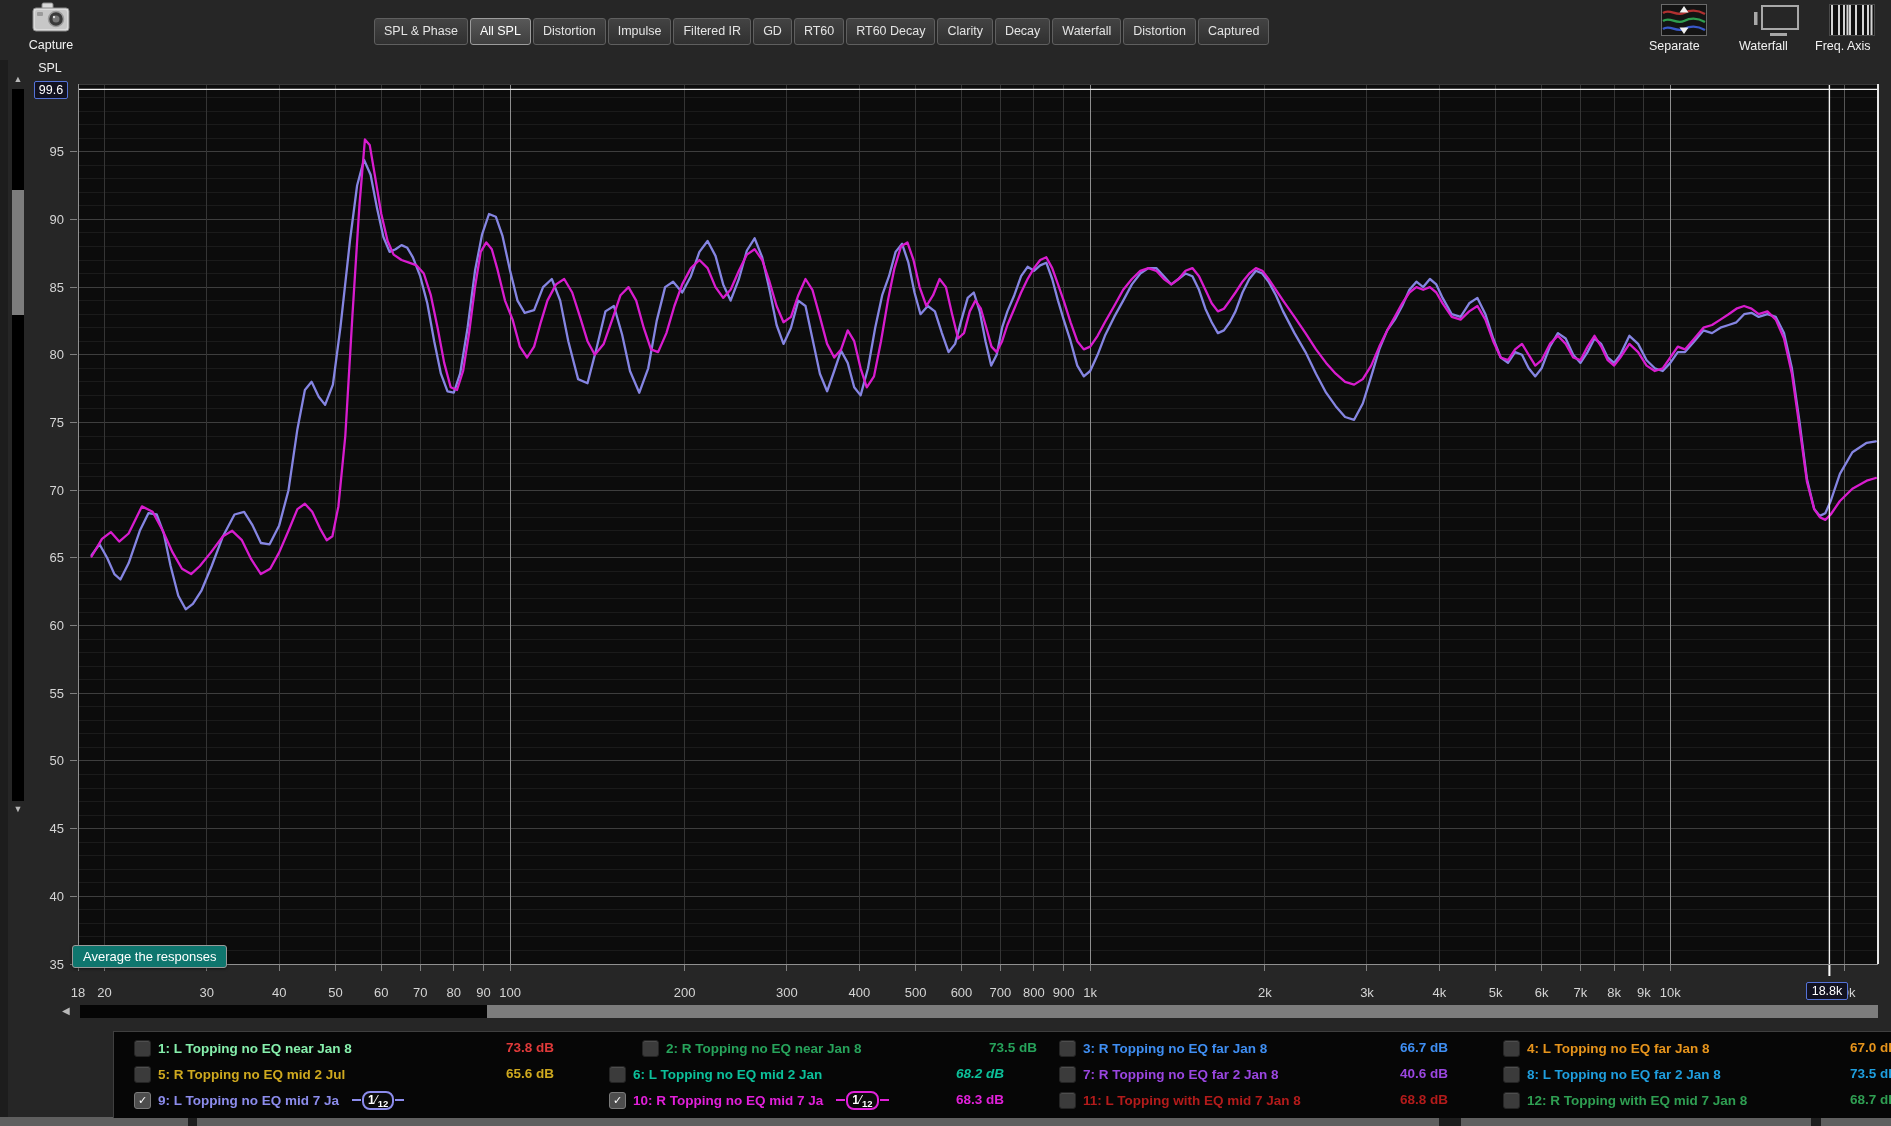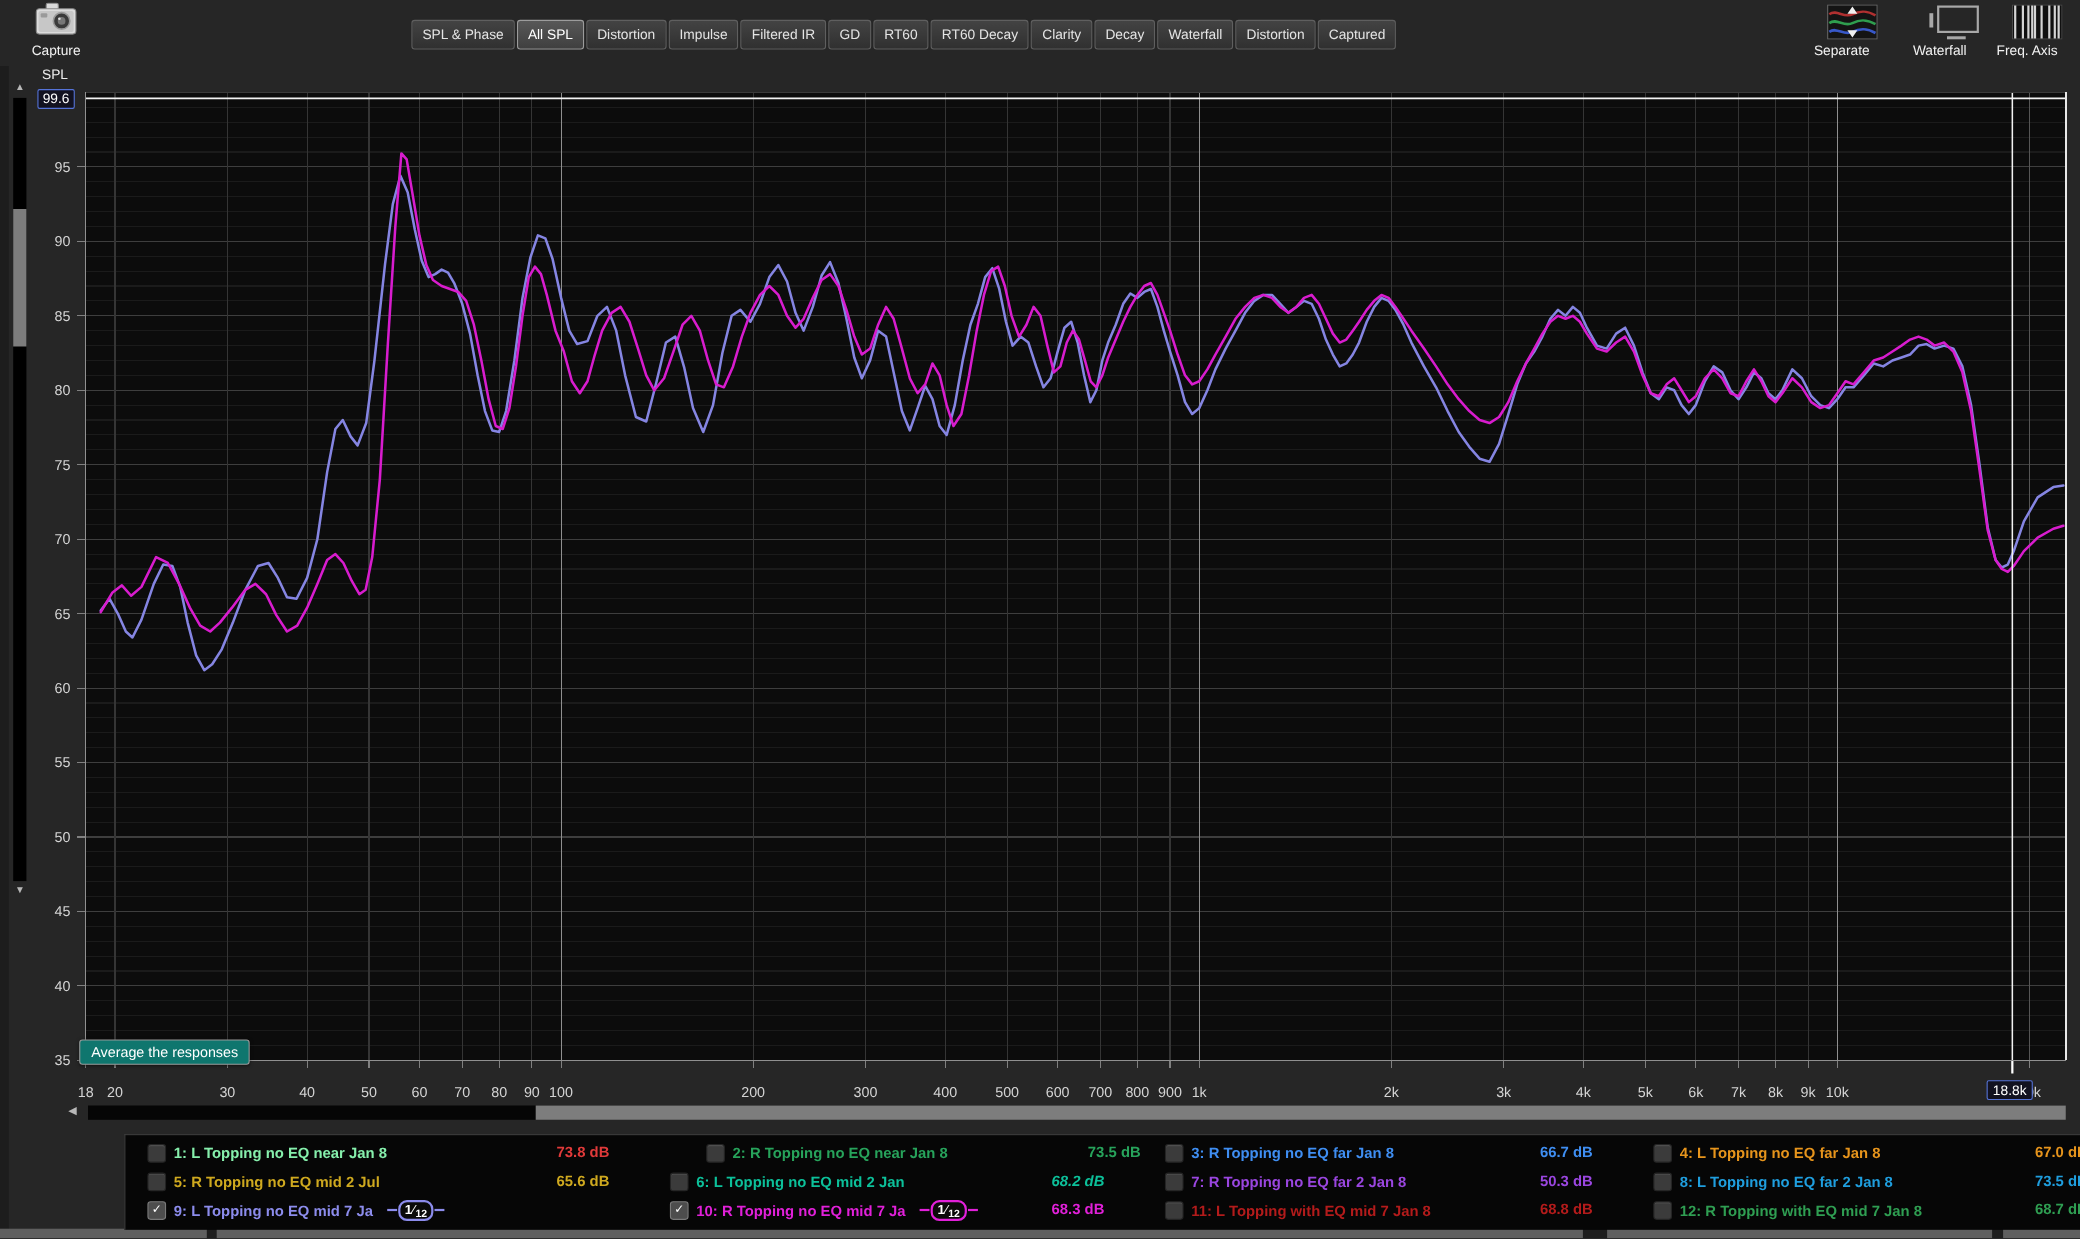--- a/index.html
+++ b/index.html
@@ -399,21 +399,21 @@
         <span class="leg-val" style="color: rgb(225, 32, 217);">68.3 dB</span>
       </div>
       <div class="leg-item" style="left: 945px; top: 6px; width: 389px;">
         <span class="cb"></span>
         <span class="leg-lab" style="color: rgb(63, 142, 242);">3: R Topping no EQ far Jan 8</span>
         <span class="leg-val" style="color: rgb(63, 142, 242);">66.7 dB</span>
       </div>
       <div class="leg-item" style="left: 945px; top: 32px; width: 389px;">
         <span class="cb"></span>
         <span class="leg-lab" style="color: rgb(154, 70, 224);">7: R Topping no EQ far 2 Jan 8</span>
-        <span class="leg-val" style="color: rgb(154, 70, 224);">50.3 dB</span>
+        <span class="leg-val" style="color: rgb(154, 70, 224);">40.6 dB</span>
       </div>
       <div class="leg-item" style="left: 945px; top: 58px; width: 389px;">
         <span class="cb"></span>
         <span class="leg-lab" style="color: rgb(179, 27, 27);">11: L Topping with EQ mid 7 Jan 8</span>
         <span class="leg-val" style="color: rgb(179, 27, 27);">68.8 dB</span>
       </div>
       <div class="leg-item" style="left: 1389px; top: 6px; width: 395px;">
         <span class="cb"></span>
         <span class="leg-lab" style="color: rgb(230, 148, 28);">4: L Topping no EQ far Jan 8</span>
         <span class="leg-val" style="color: rgb(230, 148, 28);">67.0 dB</span>

